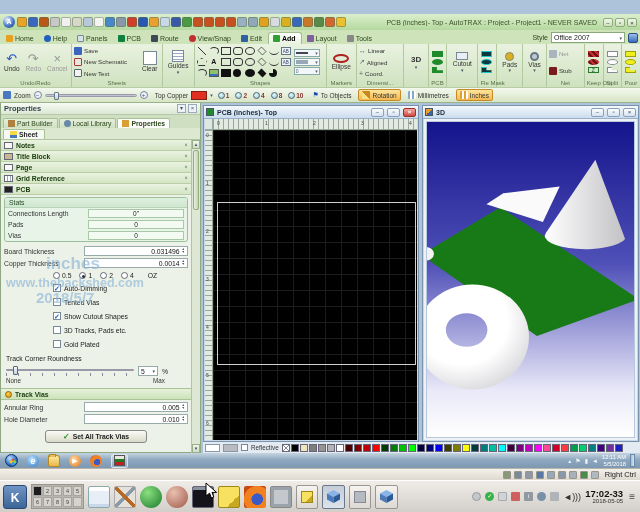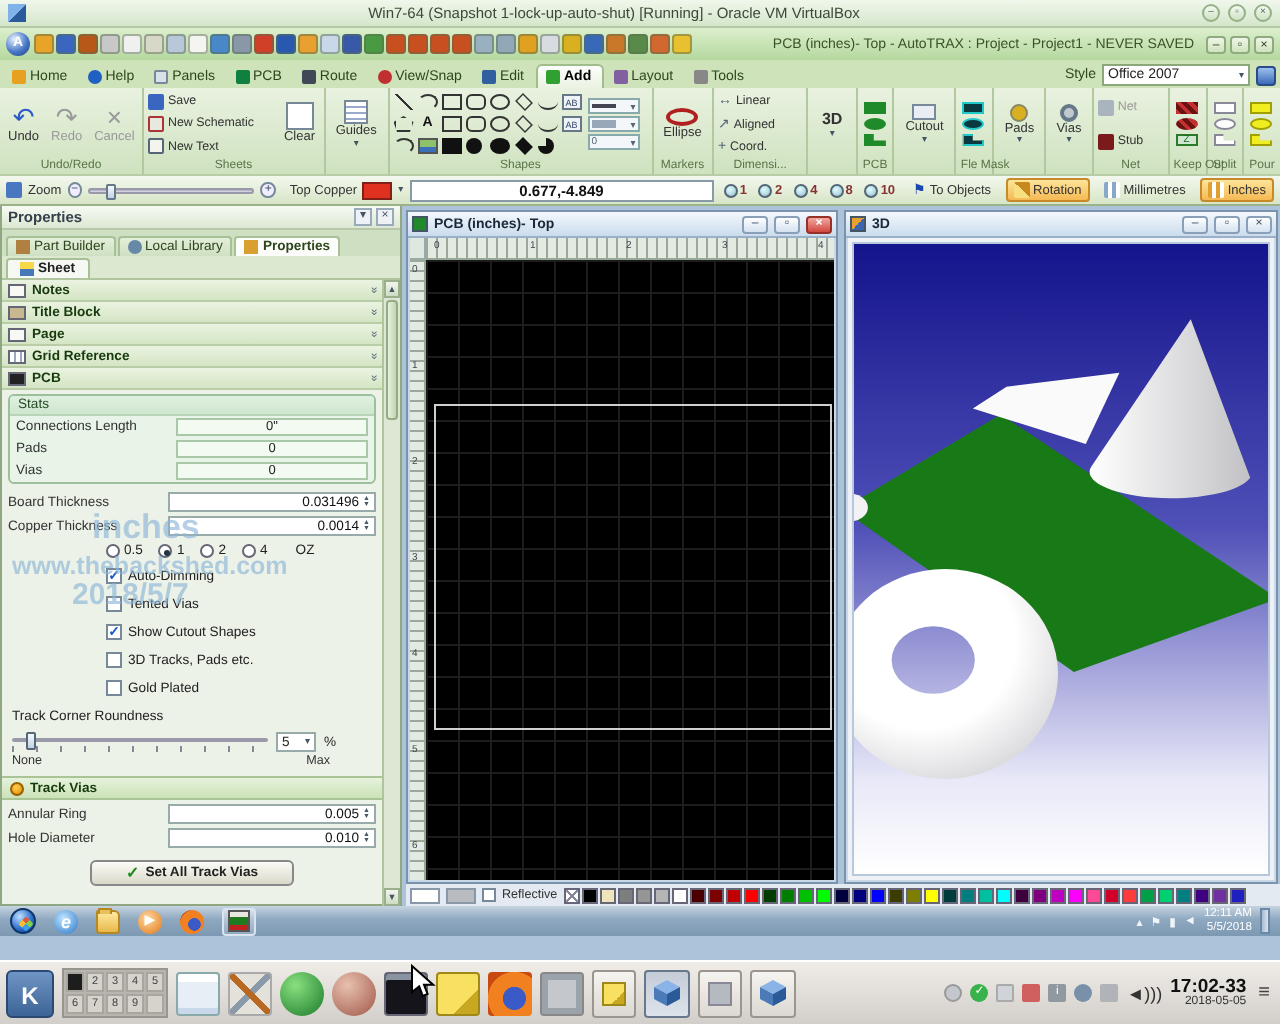--- a/index.html
+++ b/index.html
@@ -206,27 +206,20 @@
 #hclock .s{font-size:6px;color:#333}
 #hmenu{font-size:10px;color:#444;padding:0 2px}
 
 #cursor{left:205px;top:482px;width:14px;height:18px;z-index:99}
 </style>
 </head>
 <body>
 
 <div id="stage">
 
-  <div class="abs" id="vboxbar">
-    <span class="cube"></span>
-    <span class="t">Win7-64 (Snapshot 1-lock-up-auto-shut) [Running] - Oracle VM VirtualBox</span>
-    <span class="vbx">–</span>
-    <span class="vbx">▫</span>
-    <span class="vbx">×</span>
-  </div>
 
   <div class="abs" id="appbar">
     <span id="orb">A</span>
     <span id="qat">
         <span class="qic" style="background: rgb(232, 164, 40);"></span>
         <span class="qic" style="background: rgb(58, 102, 192);"></span>
         <span class="qic" style="background: rgb(184, 88, 24);"></span>
         <span class="qic" style="background: rgb(200, 200, 200);"></span>
         <span class="qic" style="background: rgb(240, 240, 238);"></span>
         <span class="qic" style="background: rgb(216, 216, 200);"></span>
@@ -545,21 +538,20 @@
     <span class="mini" style="background:#4a78c0"></span>
     <span class="t">Zoom</span>
     <span class="circ">−</span>
     <span id="ztrack">
         <span id="zthumb"></span>
       </span>
     <span class="circ">+</span>
     <span class="t" style="margin-left:4px">Top Copper</span>
     <span id="layersw"></span>
     <span class="car">▾</span>
-    <span id="coords">0.677,-4.849</span>
     <span id="zoomlevels" style="display:flex;gap:2px">
         <span class="zlb">
           <span class="mag"></span>
           <span>1</span>
         </span>
         <span class="zlb">
           <span class="mag"></span>
           <span>2</span>
         </span>
         <span class="zlb">
@@ -899,20 +891,32 @@
       <span class="s">▮</span>
       <span class="s">◄</span>
       <span id="vclock">
         <div>12:11 AM</div>
         <div>5/5/2018</div>
       </span>
       <span id="showdesk"></span>
     </span>
   </div>
 
+  <div class="abs" id="vstat">
+    <span class="sti" style="background:#8a9a78"></span>
+    <span class="sti" style="background:#7a8a98"></span>
+    <span class="sti" style="background:#9098a8"></span>
+    <span class="sti" style="background:#5878a8"></span>
+    <span class="sti" style="background:#98a8b8"></span>
+    <span class="sti" style="background:#8898a8"></span>
+    <span class="sti" style="background:#a8b0b8"></span>
+    <span class="sti" style="background:#4a8a4a"></span>
+    <span class="sti" style="background:#b0b8c0"></span>
+    <span class="t">Right Ctrl</span>
+  </div>
 
   <div class="abs" id="host">
     <span id="kbtn">K</span>
     <span id="pager">
         <span class="pcell on"></span>
         <span class="pcell">2</span>
         <span class="pcell">3</span>
         <span class="pcell">4</span>
         <span class="pcell">5</span>
         <span class="pcell">6</span>

